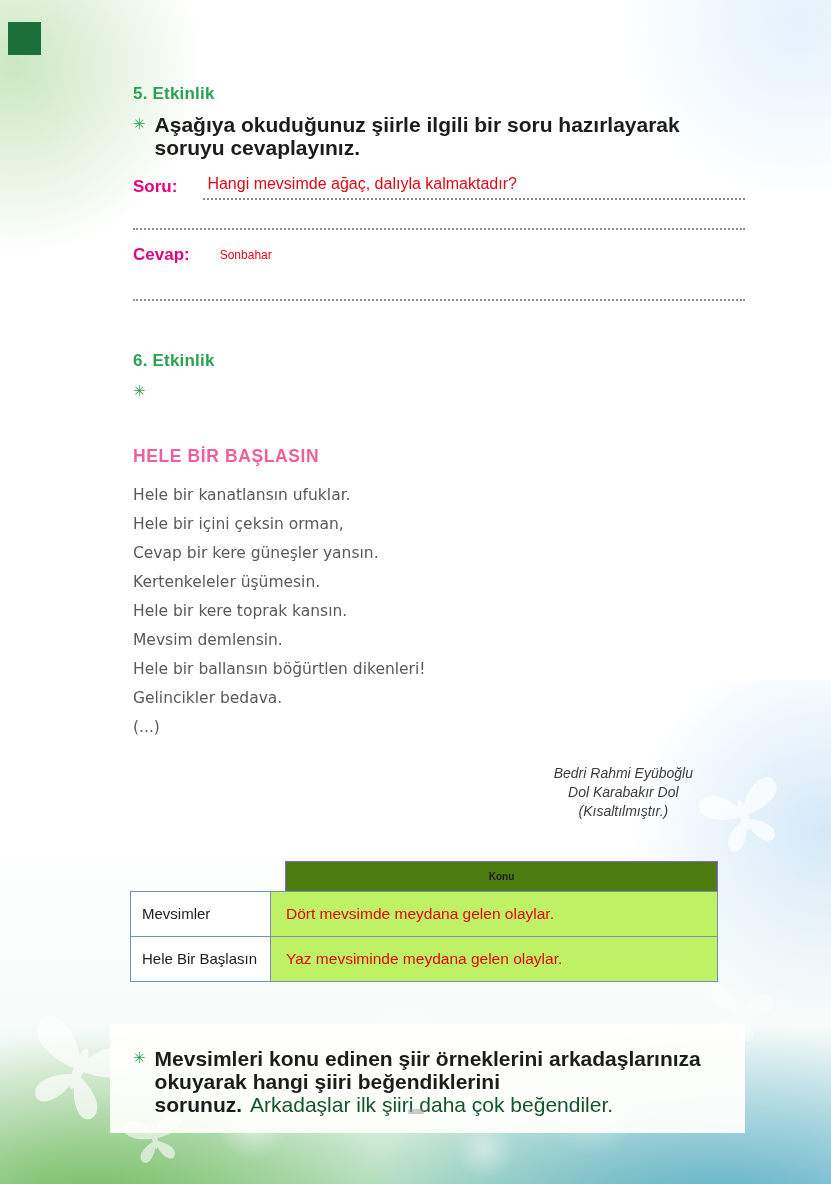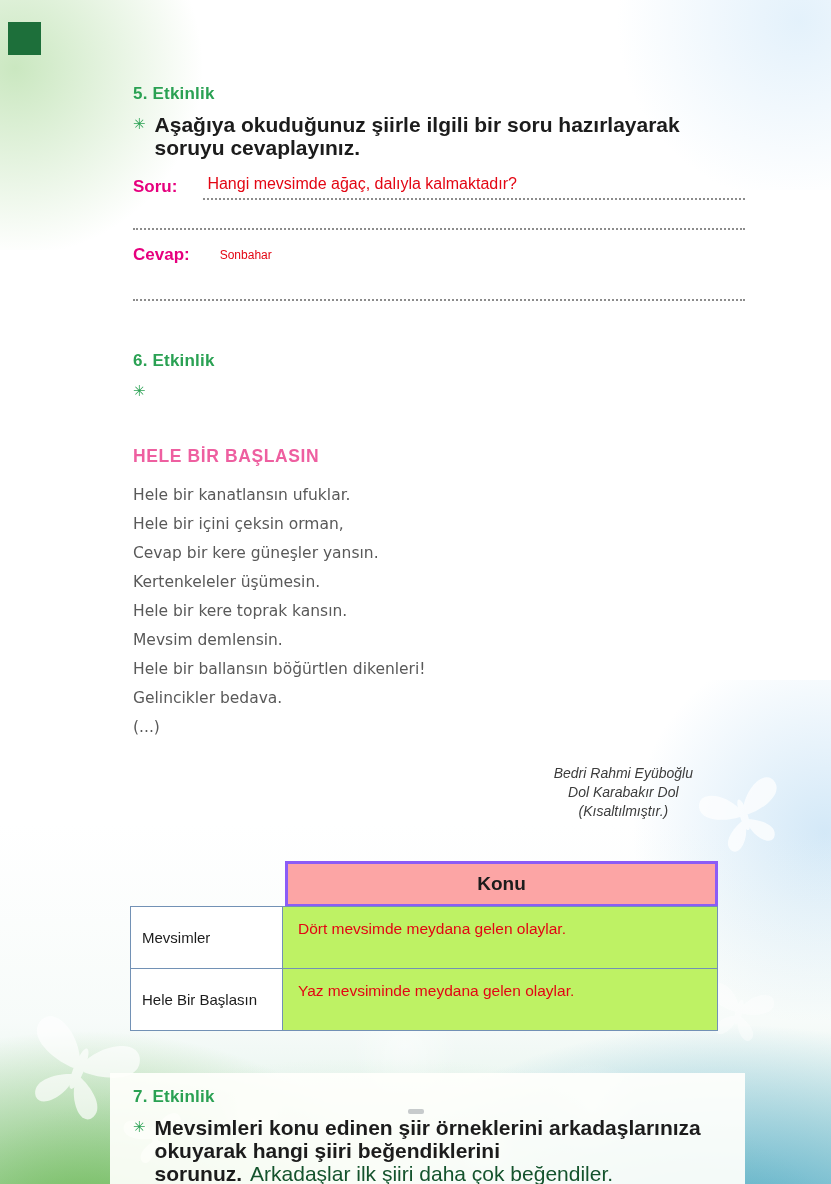--- a/index.html
+++ b/index.html
@@ -74,28 +74,28 @@
     margin-top:22px; margin-left:auto; margin-right:52px;
     width:fit-content; text-align:center;
     font-style:italic; color:#3c3c3c; font-size:14px; line-height:19px;
   }
 
   
   .topic-table { margin-top:40px; margin-left:-3px; width:588px; }
   .tt-header { display:flex; }
   .tt-spacer { width:155px; }
   .tt-konu {
-    flex:1; background:#fca5a5; border:3px solid #8b5cf6;
-    text-align:center; font-weight:700; font-size:19px; color:#1c1c1c;
+    flex:1; background:#4d7c0f; border:1px solid #8b5cf6;
+    text-align:center; font-weight:700; font-size:10px; color:#1c1c1c;
     padding:9px 6px;
   }
   .tt-row { display:flex; margin-top:-1px; }
   .tt-label {
-    width:153px; border:1px solid #7291b5; background:#ffffff;
-    font-size:15px; color:#1c1c1c; padding:22px 11px;
+    width:141px; border:1px solid #7291b5; background:#ffffff;
+    font-size:15px; color:#1c1c1c; padding:13px 11px;
   }
   .tt-value {
     flex:1; border:1px solid #7291b5; border-left:none; background:#bef264;
     font-size:15.5px; color:#e30613; font-weight:500; padding:13px 15px;
   }
 
   
   .act7-band {
     position:relative; margin-top:42px; margin-left:-23px; width:635px;
     background:rgba(255,255,252,0.92); padding:14px 16px 17px 23px;
@@ -225,21 +225,20 @@
           <div class="tt-value">Dört mevsimde meydana gelen olaylar.</div>
         </div>
         <div class="tt-row">
           <div class="tt-label">Hele Bir Başlasın</div>
           <div class="tt-value">Yaz mevsiminde meydana gelen olaylar.</div>
         </div>
       </div>
     </div>
 
     <div class="act7-band">
-      <div class="etkinlik-title">7. Etkinlik</div>
       <div class="instr">
         <span class="bullet">✳</span>
         <span class="instr-text"><span>Mevsimleri konu edinen şiir örneklerini arkadaşlarınıza okuyarak hangi şiiri beğendiklerini sorunuz.</span><span class="act7-answer">Arkadaşlar ilk şiiri daha çok beğendiler.</span></span>
       </div>
     </div>
 
   </div>
 
   <div class="page-number-wrap">
     <div class="page-number-mark"></div>

